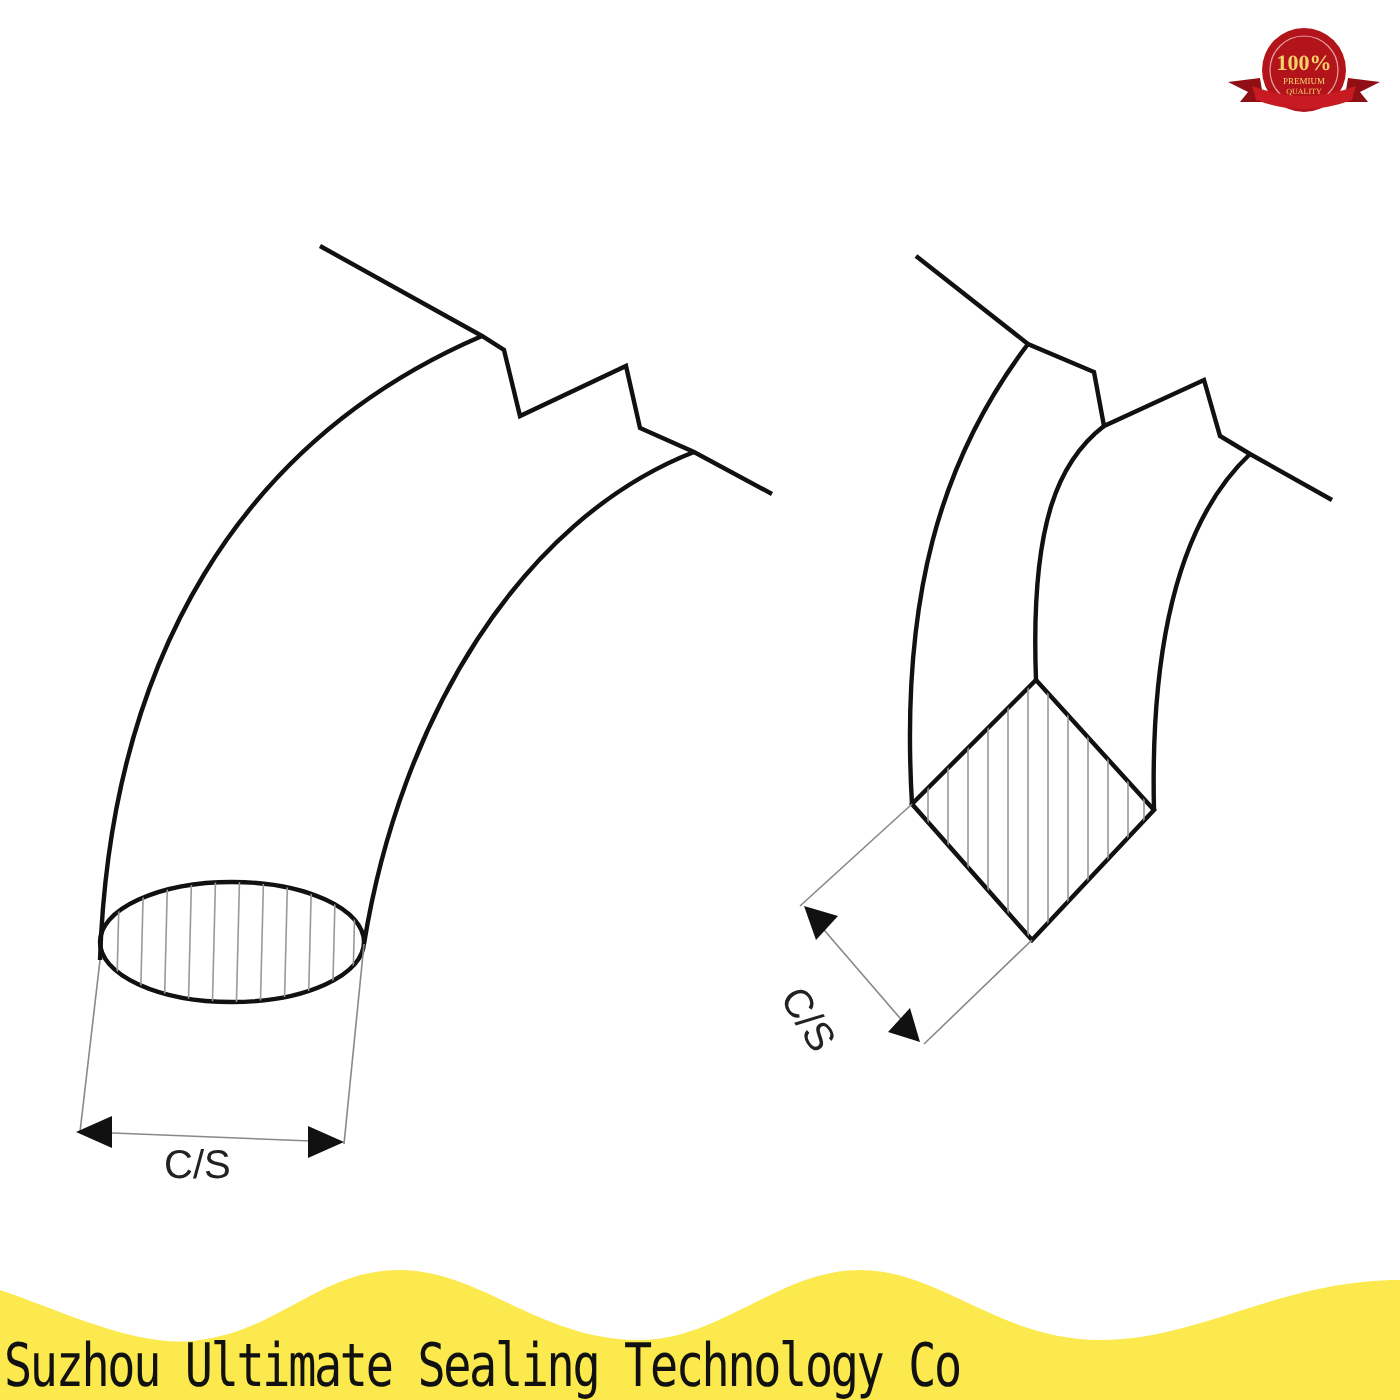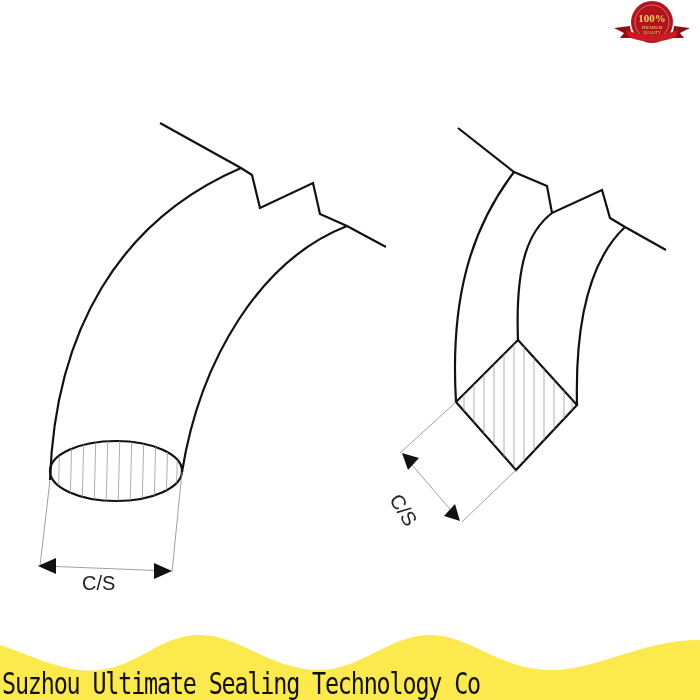--- a/index.html
+++ b/index.html
@@ -1,18 +1,18 @@
 <!DOCTYPE html>
 <html><head>
 <meta charset="utf-8">
 <style>
   html, body { margin:0; padding:0; }
   body { width:700px; height:700px; background:#ffffff; position:relative; overflow:hidden; font-family:"Liberation Sans", sans-serif; }
   #diagram { position:absolute; left:0; top:0; width:700px; height:700px; }
-  .badge { position:absolute; left:610px; top:0; width:84px; height:50px;text-decoration:underline; }
+  .badge { position:absolute; left:610px; top:13px; width:84px; height:50px;text-decoration:underline; }
   .footer { position:absolute; left:0; top:630px; width:700px; height:70px; }
   .footer-text { position:absolute; left:2px; top:666px; font-family:"DejaVu Sans Mono", monospace; font-size:30px; letter-spacing:-1.5px; color:#111; white-space:nowrap; transform:scaleX(0.78); transform-origin:left top; }
   .cs-label { position:absolute; font-size:20px; color:#222; }
 </style>
 </head>
 <body>
 
 <svg id="diagram" viewBox="0 0 700 700" xmlns="http://www.w3.org/2000/svg">
   <defs>
     <clipPath id="ellClip">

